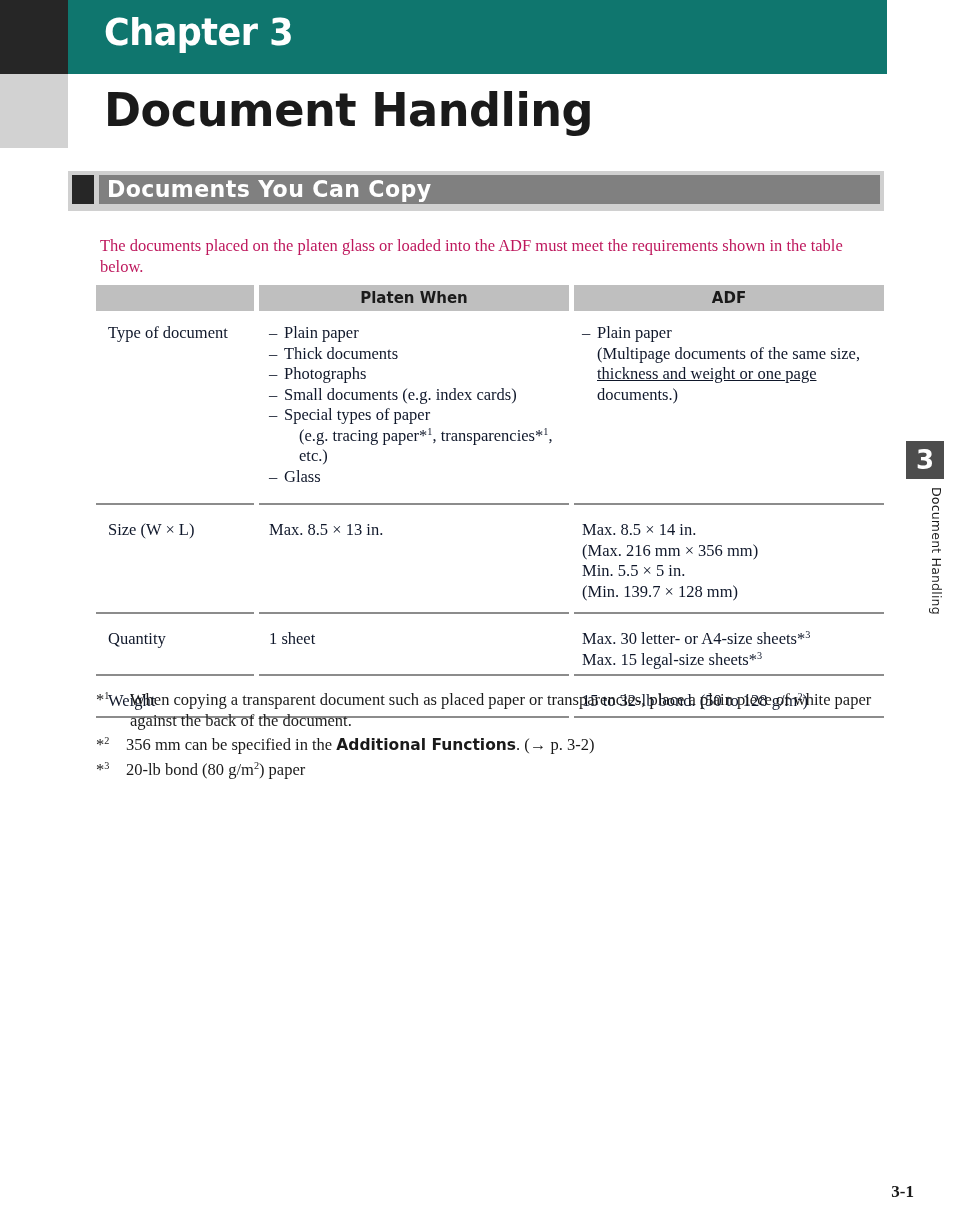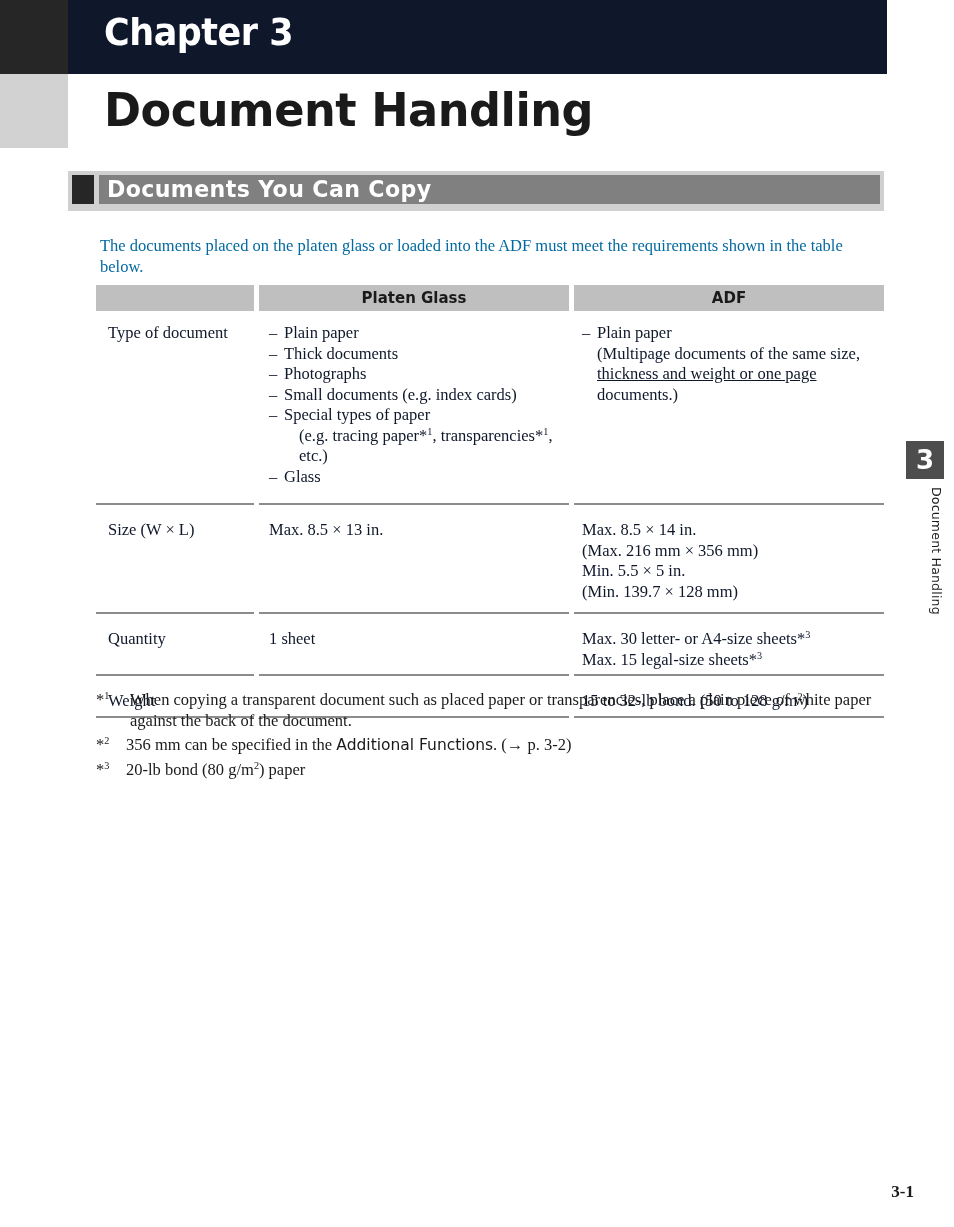--- a/index.html
+++ b/index.html
@@ -32,21 +32,21 @@
   .corner-light {
     position: absolute;
     left: 0; top: 74px;
     width: 68px; height: 74px;
     background: #d2d2d2;
   }
   .chapter-bar {
     position: absolute;
     left: 68px; top: 0;
     width: 819px; height: 74px;
-    background: #0f172a;
+    background: #0f766e;
   }
   .chapter-label {
     position: absolute;
     left: 36px;
     top: 10px;
     font-family: "DejaVu Sans", sans-serif;
     font-weight: bold;
     font-size: 38px;
     letter-spacing: -0.5px;
     color: #ffffff;
@@ -104,21 +104,21 @@
     transform-origin: left top;
   }
 
   
   .intro {
     position: absolute;
     left: 100px; top: 218px;
     width: 784px;
     font-size: 16.5px;
     line-height: 21px;
-    color: #0369a1;
+    color: #be185d;
   }
 
   
   .spec-table {
     position: absolute;
     left: 96px; top: 285px;
     width: 788px;
   }
   .tbl-head {
     position: relative;
@@ -202,21 +202,21 @@
     margin-bottom: 4px;
   }
   .footnote .fmark {
     position: absolute;
     left: 0; top: 0;
     width: 26px;
   }
   .footnote.f1 { padding-left: 34px; }
   .fn-bold {
     font-family: "DejaVu Sans", sans-serif;
-    font-weight: normal;
+    font-weight: bold;
     font-size: 15.5px;
   }
 
   
   .side-tab {
     position: absolute;
     left: 906px; top: 441px;
     width: 38px;
   }
   .side-tab .num-box {
@@ -272,21 +272,21 @@
     <div class="bar-text">Documents You Can Copy</div>
   </div>
 </div>
 
 <p class="intro">The documents placed on the platen glass or loaded into the ADF must meet the requirements shown in the table below.</p>
 
 <div class="spec-table">
 
   <div class="tbl-head">
     <div class="hcell c1"></div>
-    <div class="hcell c2">Platen Glass</div>
+    <div class="hcell c2">Platen When</div>
     <div class="hcell c3">ADF</div>
   </div>
 
   <div class="tbl-row" style="height:183px;margin-top:9px;">
     <div class="cell c1">Type of document</div>
     <div class="cell c2">
       <ul class="dash-list">
         <li><span class="dash">–</span><span>Plain paper</span></li>
         <li><span class="dash">–</span><span>Thick documents</span></li>
         <li><span class="dash">–</span><span>Photographs</span></li>

